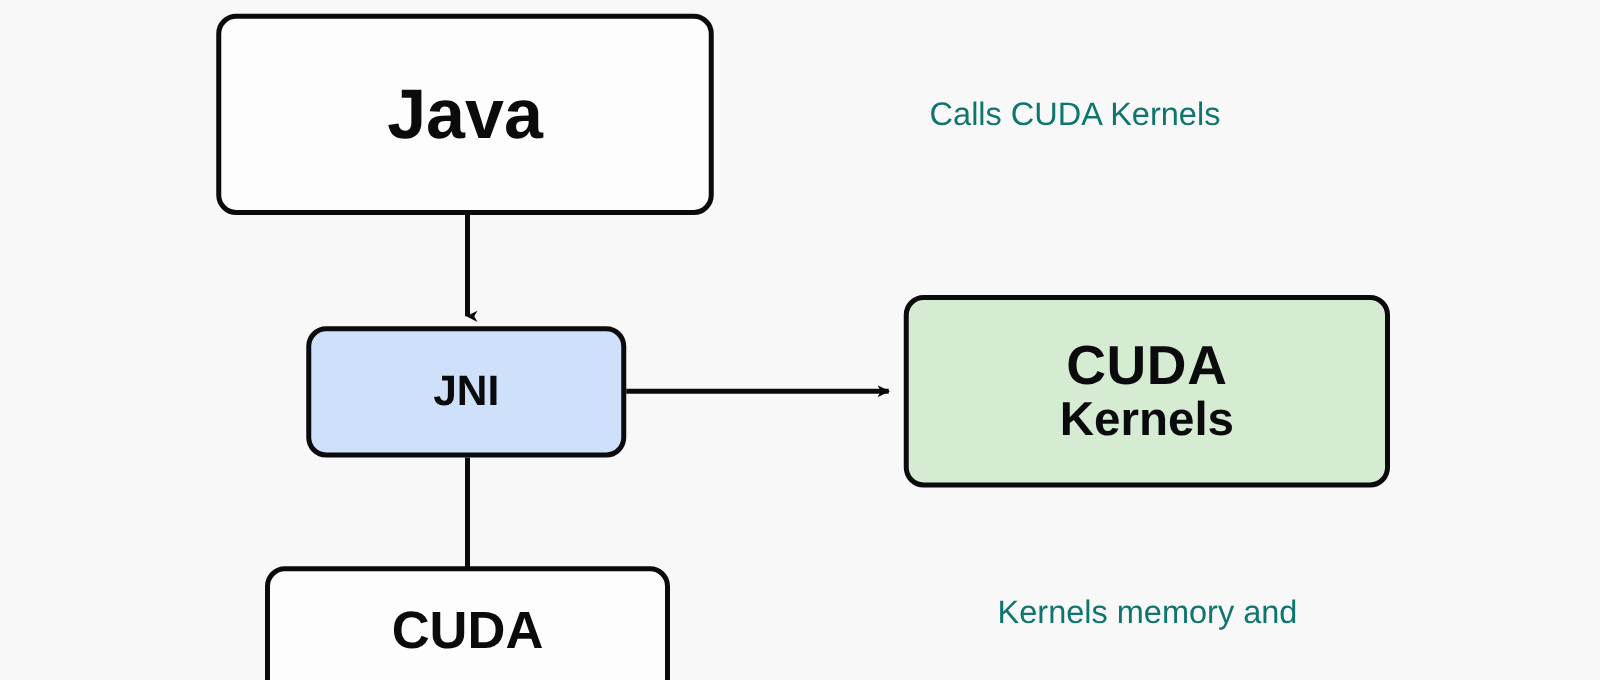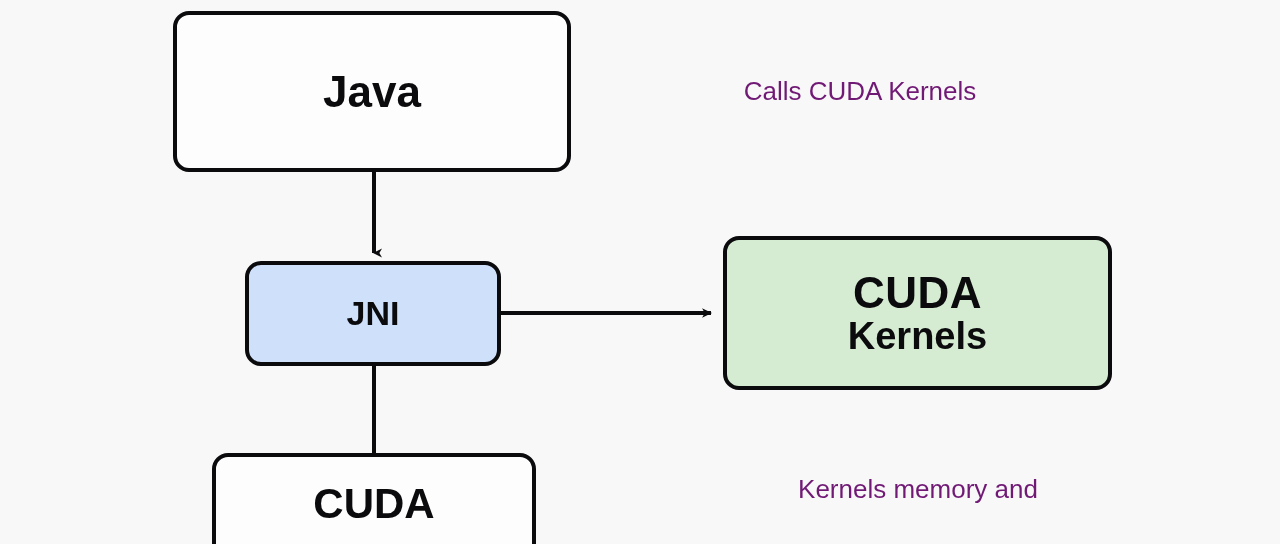--- a/index.html
+++ b/index.html
@@ -35,21 +35,21 @@
     font-weight: 700;
     text-align: center;
     line-height: 1.08;
   }
   #node-java-application {
     left: 173px;
     top: 11px;
     width: 398px;
     height: 161px;
     background: #fdfdfd;
-    font-size: 44px;
+    font-size: 56px;
     gap: 16px;
   }
   #node-jni {
     left: 245px;
     top: 261px;
     width: 256px;
     height: 105px;
     background: #cfe0fb;
     font-size: 34px;
   }
@@ -73,21 +73,21 @@
     top: 453px;
     width: 324px;
     height: 140px;
     background: #fdfdfd;
     font-size: 42px;
     justify-content: flex-start;
     padding-top: 24px;
   }
   .edge-label {
     position: absolute;
-    color: #701a75;
+    color: #0f766e;
     font-weight: 400;
     text-align: center;
     line-height: 1.22;
     white-space: pre;
   }
   #label-calls-cuda-kernels {
     left: 660px;
     top: 76px;
     width: 400px;
     font-size: 26px;

